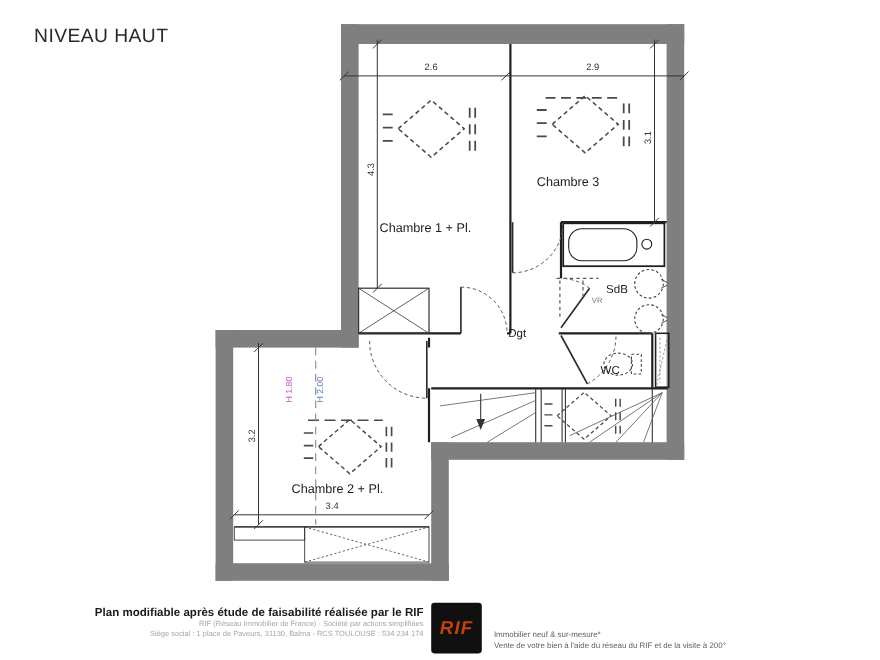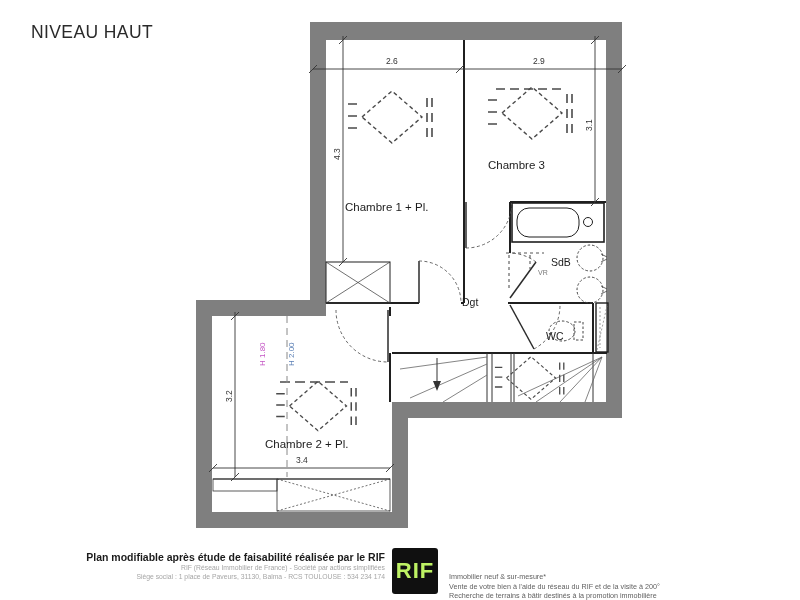--- a/index.html
+++ b/index.html
@@ -20,21 +20,21 @@
   
   #footer-left{
     position:absolute;left:60px;top:551px;width:325px;text-align:right;
   }
   #footer-left .bold-line{font-size:10.5px;font-weight:bold;color:#1b1b1b;line-height:13px;}
   #footer-left .small-line{font-size:6.8px;color:#a6a6a6;line-height:8.6px;}
   #rif-logo{
     position:absolute;left:392px;top:548px;width:46px;height:46px;background:#101010;
     border-radius:3px;display:flex;align-items:center;justify-content:center;
   }
-  #rif-logo span{color:#bef264;font-weight:bold;font-size:22px;letter-spacing:1px;}
+  #rif-logo span{color:#c2410c;font-weight:bold;font-size:17px;letter-spacing:1px;font-style:italic;}
   #footer-right{
     position:absolute;left:449px;top:572px;width:300px;
     font-size:7.2px;color:#5f5f5f;line-height:9.7px;
   }
 </style>
 </head>
 <body>
 
 <div id="stage">
 
@@ -200,16 +200,15 @@
     <div class="small-line">Siège social : 1 place de Paveurs, 31130, Balma - RCS TOULOUSE : 534 234 174</div>
   </div>
 
   <div id="rif-logo">
     <span>RIF</span>
   </div>
 
   <div id="footer-right">
     <div>Immobilier neuf &amp; sur-mesure*</div>
     <div>Vente de votre bien à l'aide du réseau du RIF et de la visite à 200°</div>
-    <div>Recherche de terrains à bâtir destinés à la promotion immobilière</div>
   </div>
 
 </div>
 
 </body></html>

